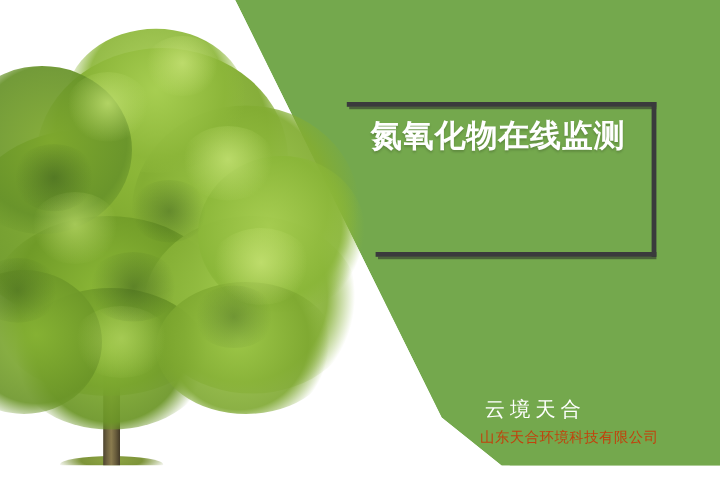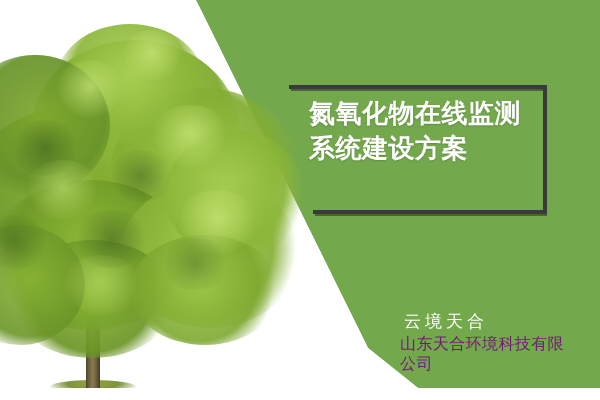--- a/index.html
+++ b/index.html
@@ -103,22 +103,22 @@
     width: 180px;
   }
   .brand-name {
     color: #ffffff;
     font-size: 17px;
     letter-spacing: 4px;
     line-height: 24px;
     padding-left: 4px;
   }
   .brand-company {
-    color: #701a75;
-    font-size: 16px;
+    color: #c2410c;
+    font-size: 12px;
     letter-spacing: 0.4px;
     line-height: 20px;
   }
 
   
   .tree {
     position: absolute;
     left: 0px;
     top: 0px;
     width: 300px;
@@ -208,21 +208,20 @@
   <div class="frame">
     <div class="frame-line frame-top"></div>
     <div class="frame-shadow frame-top-sh"></div>
     <div class="frame-line frame-right"></div>
     <div class="frame-line frame-bottom"></div>
     <div class="frame-shadow frame-bottom-sh"></div>
   </div>
 
   <div class="title-block">
     <div class="title-line">氮氧化物在线监测</div>
-    <div class="title-line">系统建设方案</div>
   </div>
 
   <div class="brand">
     <div class="brand-name">云境天合</div>
     <div class="brand-company">山东天合环境科技有限公司</div>
   </div>
 
 </div>
 
 </body></html>

